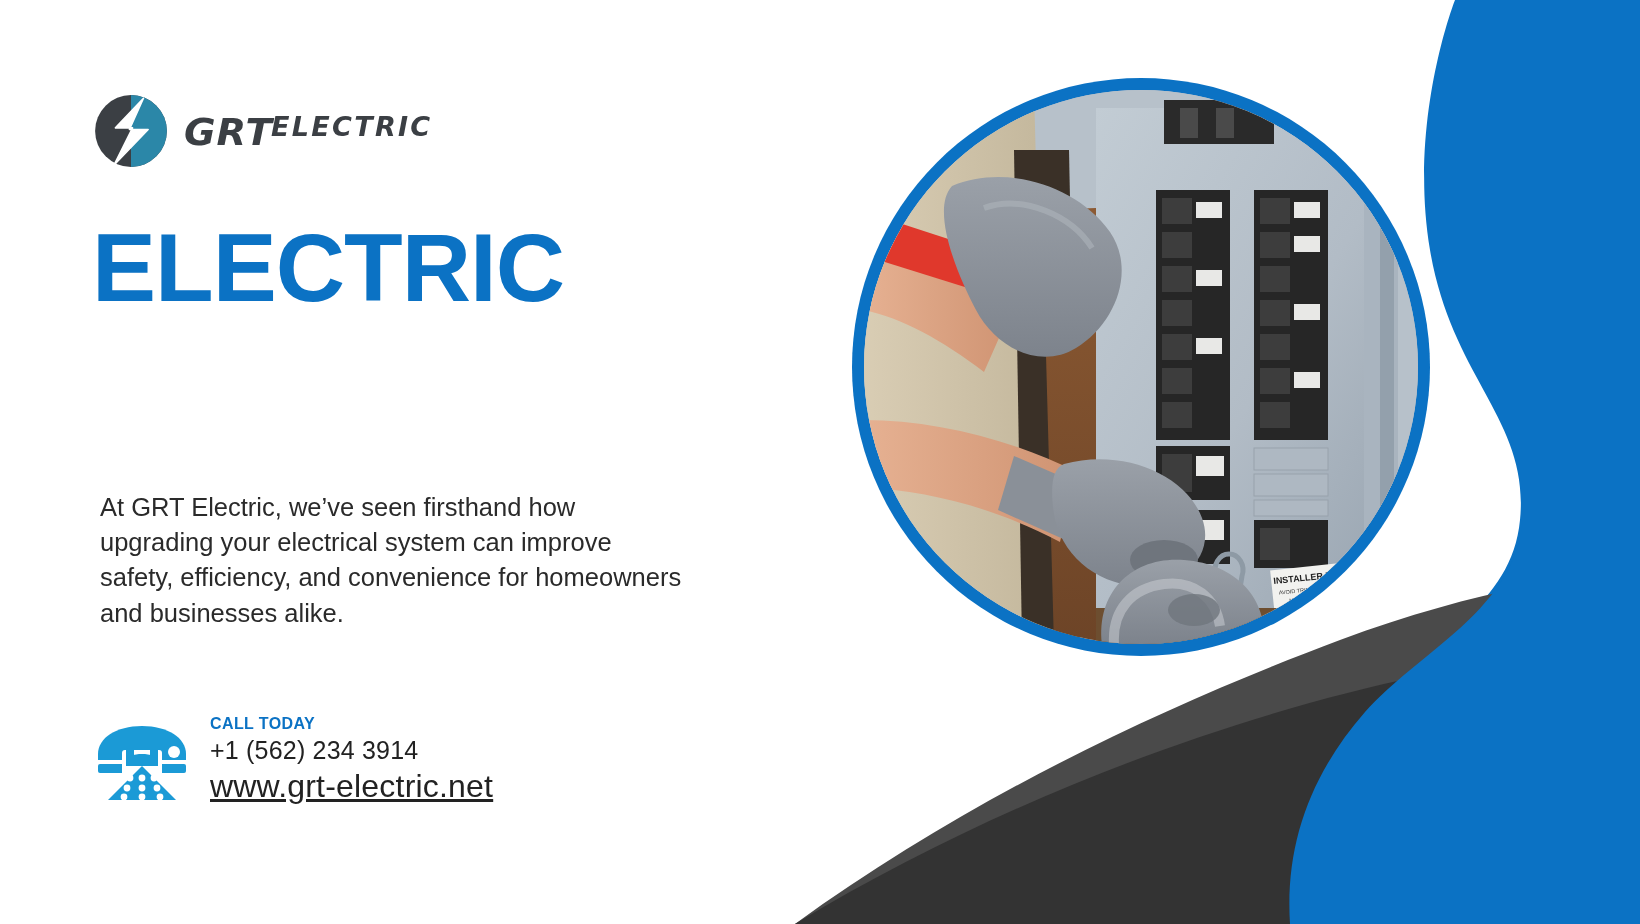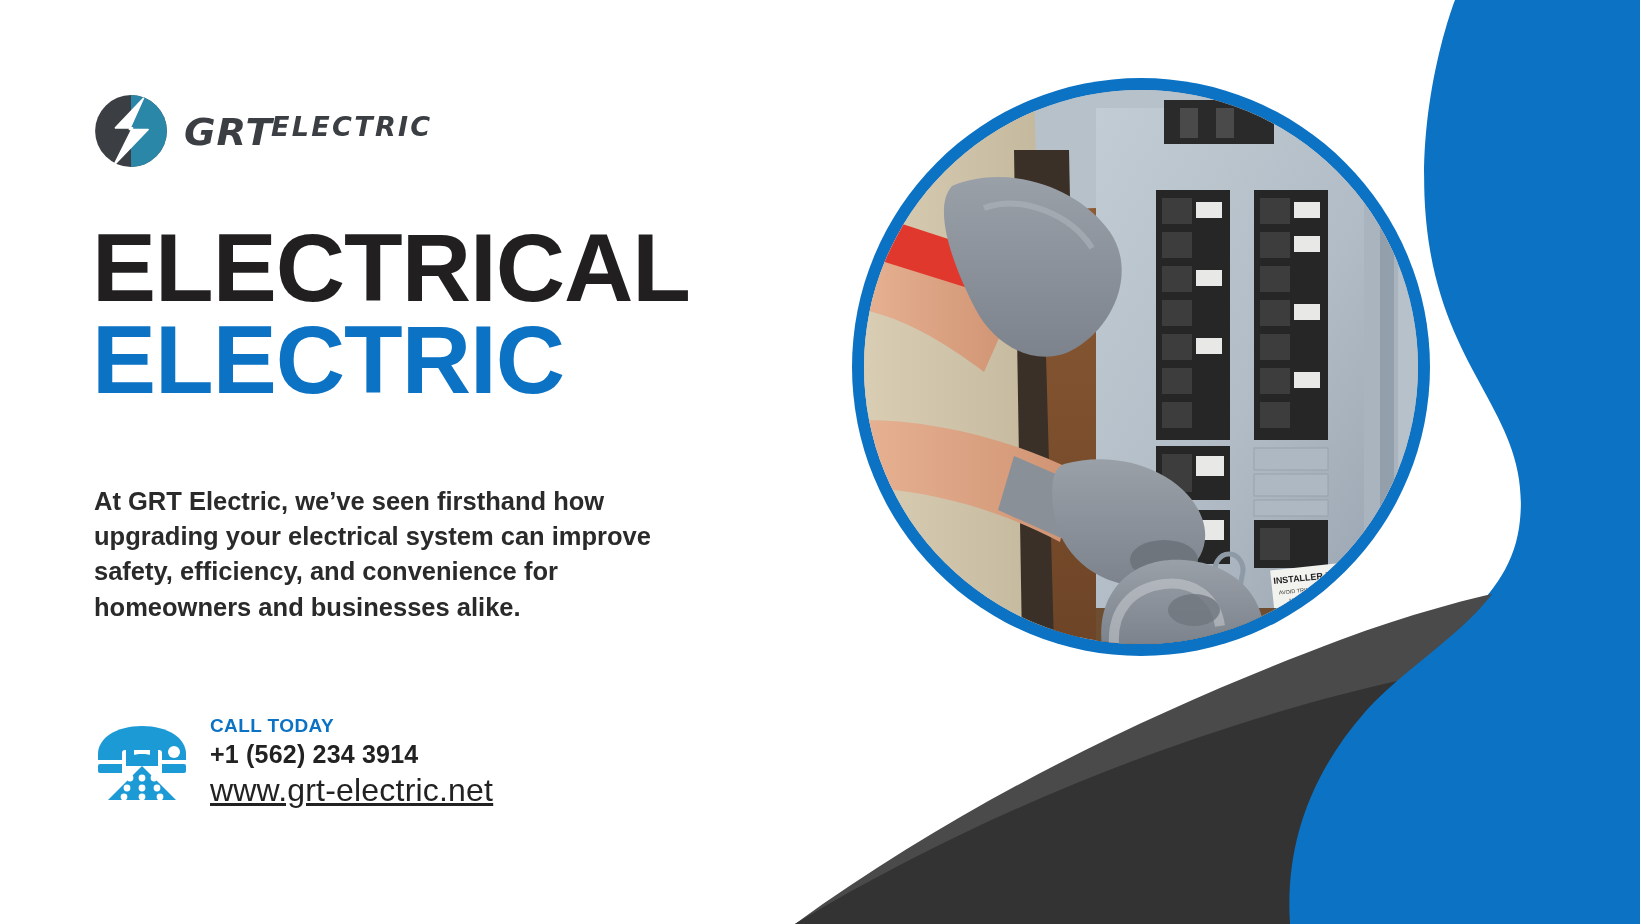--- a/index.html
+++ b/index.html
@@ -85,22 +85,21 @@
   .headline-bottom { color: #0b72c4; }
 
   .body-copy {
     position: absolute;
     top: 482px;
     left: 0;
     width: 585px;
     font-size: 25.5px;
     line-height: 1.38;
     color: #2a2a2a;
-    margin: 2px;
-    font-weight: bold;
+    margin: 8px;
   }
 
   .contact-block {
     position: absolute;
     top: 700px;
     left: 0;
     display: flex;
     align-items: flex-start;
     gap: 18px;
   }
@@ -109,21 +108,21 @@
     height: 96px;
     flex: 0 0 auto;
     margin-top: 4px;
   }
   .contact-text {
     display: flex;
     flex-direction: column;
     padding-top: 14px;
   }
   .call-today {
-    font-size: 19px;
+    font-size: 16px;
     font-weight: bold;
     color: #0b72c4;
     letter-spacing: 0.4px;
     line-height: 1.25;
   }
   .phone-number {
     font-size: 25px;
     color: #222222;
     line-height: 1.28;
     letter-spacing: 0.2px;
@@ -332,21 +331,20 @@
         <path d="M50,4 a46,46 0 0,1 0,92 Z" fill="#2b87a8"></path>
         <path d="M66,8 L30,46 L52,46 L28,94 L72,48 L48,48 Z" fill="#ffffff" stroke="#ffffff" stroke-width="2" stroke-linejoin="round"></path>
       </svg>
       <div class="logo-words">
         <div class="logo-grt">GRT</div>
         <div class="logo-electric">ELECTRIC</div>
       </div>
     </div>
 
     <div class="headline">
-      <h1 class="headline-line headline-top">ELECTRICAL</h1>
       <h1 class="headline-line headline-bottom">ELECTRIC</h1>
     </div>
 
     <p class="body-copy">At GRT Electric, we’ve seen firsthand how upgrading your electrical system can improve safety, efficiency, and convenience for homeowners and businesses alike.</p>
 
     <div class="contact-block">
       <svg class="phone-icon" viewBox="0 0 100 96">
         <path d="M50,22 C24,22 6,34 6,50 L6,56 L94,56 L94,50 C94,34 76,22 50,22 Z" fill="#1b9ad6"></path>
         <rect x="6" y="60" width="88" height="9" rx="2" fill="#1b9ad6"></rect>
         <rect x="30" y="46" width="40" height="26" rx="3" fill="#ffffff"></rect>
@@ -361,19 +359,19 @@
           <circle cx="35" cy="84" r="3.4"></circle>
             <circle cx="50" cy="84" r="3.4"></circle>
             <circle cx="65" cy="84" r="3.4"></circle>
           <circle cx="32" cy="93" r="3.4"></circle>
             <circle cx="50" cy="93" r="3.4"></circle>
             <circle cx="68" cy="93" r="3.4"></circle>
         </g>
       </svg>
       <div class="contact-text">
         <div class="call-today">CALL TODAY</div>
-        <a class="phone-number" href="#" style="text-decoration:none;font-weight:bold;">+1 (562) 234 3914</a>
+        <a class="phone-number" href="#" style="text-decoration:none;">+1 (562) 234 3914</a>
         <a class="website" href="#">www.grt-electric.net</a>
       </div>
     </div>
 
   </div>
 </div>
 
 </body></html>

